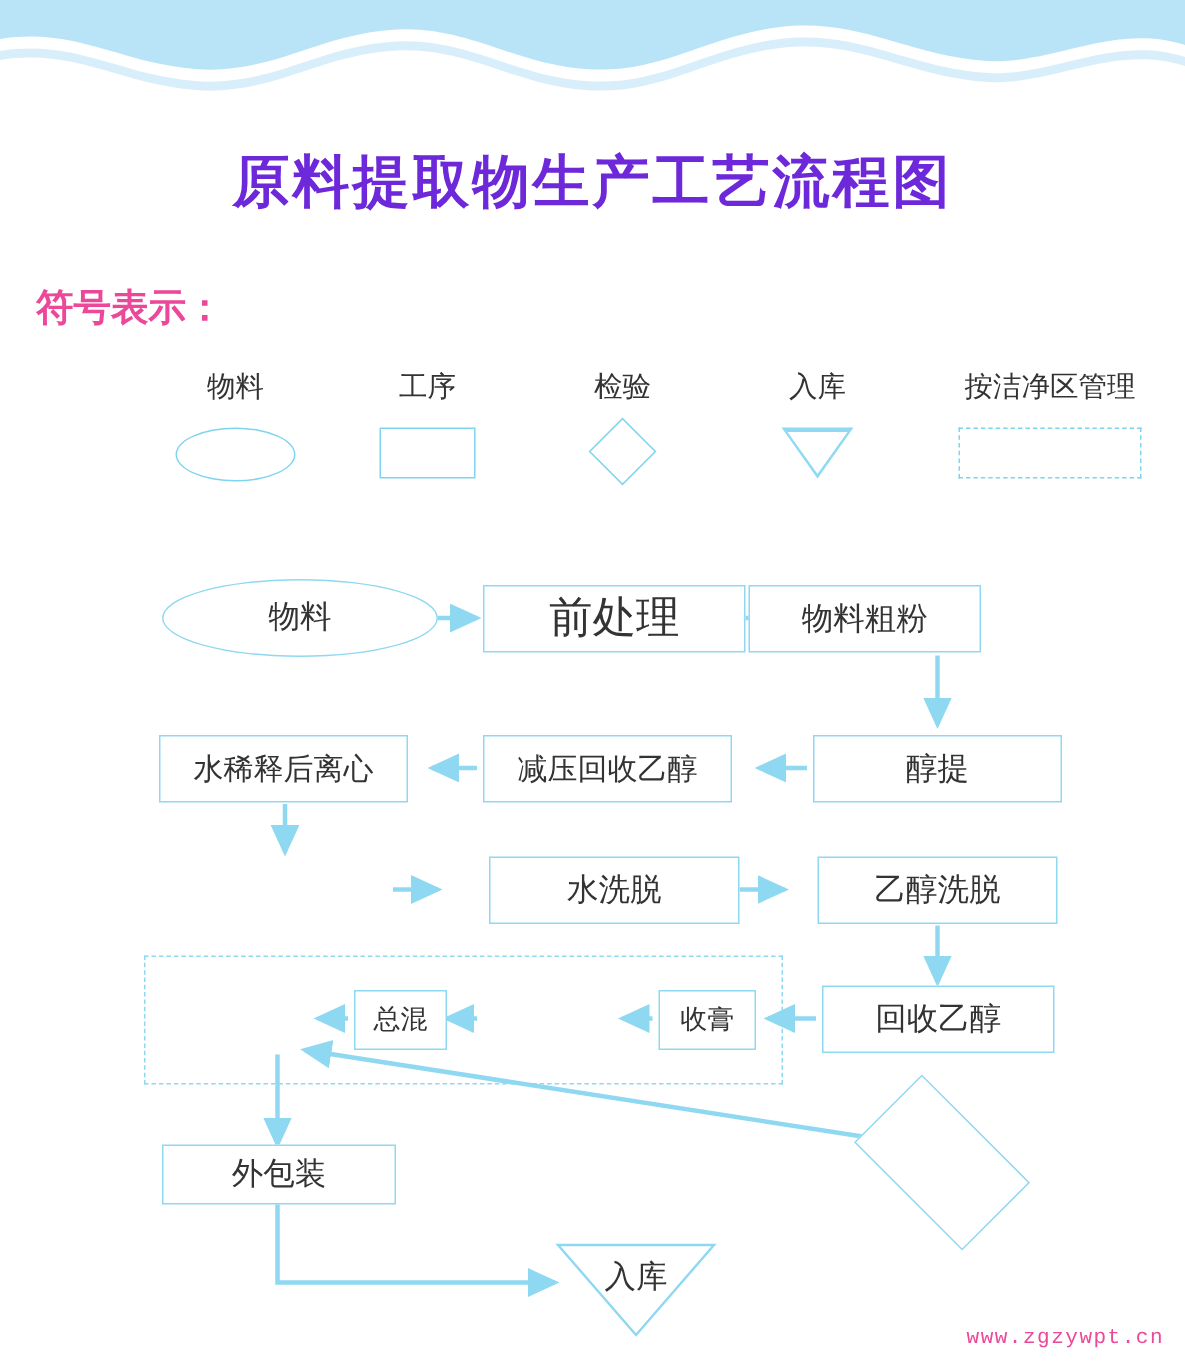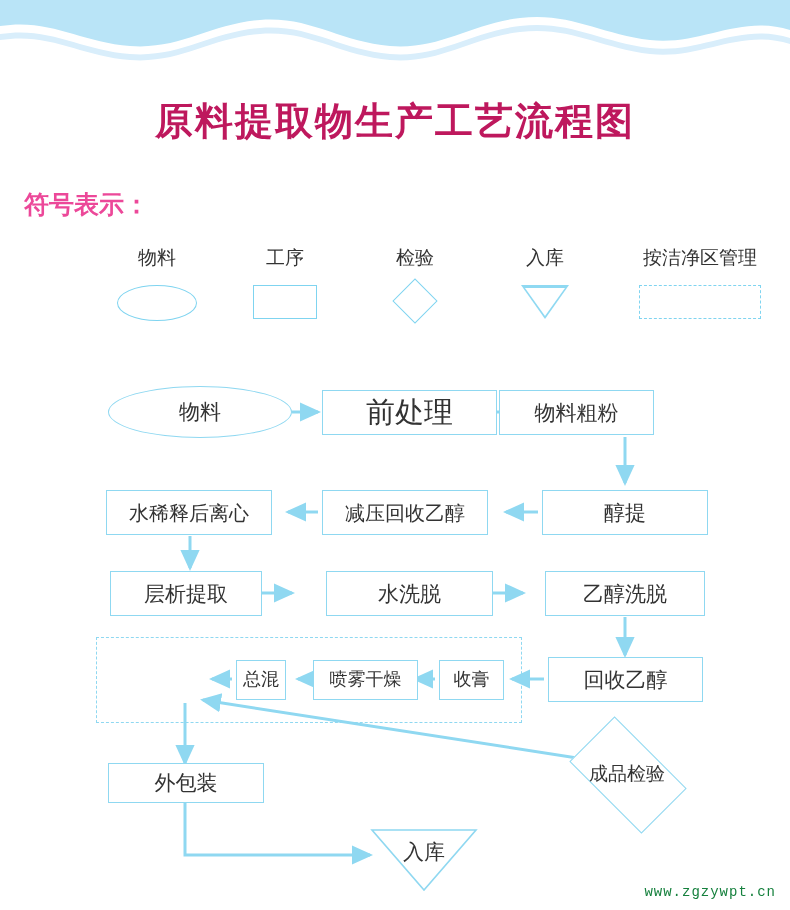--- a/index.html
+++ b/index.html
@@ -9,21 +9,21 @@
     font-family:"Liberation Sans","DejaVu Sans",sans-serif;
     position:relative;
     overflow:hidden;
   }
   
   .wave-band{position:absolute;top:0;left:0;width:790px;height:62px;}
   
   .title{
     position:absolute;top:96px;left:0;width:790px;
     text-align:center;
-    font-size:38px;font-weight:bold;color:#be185d;
+    font-size:38px;font-weight:bold;color:#6d28d9;
     letter-spacing:2px;
   }
   
   .legend-title{
     position:absolute;top:188px;left:24px;
     font-size:25px;font-weight:bold;color:#ec4899;
   }
   .legend-row{position:absolute;top:245px;left:60px;width:710px;height:90px;}
   .legend-item{position:absolute;text-align:center;}
   .legend-label{font-size:19px;color:#333;}
@@ -76,21 +76,21 @@
     transform:rotate(45deg);
     transform-origin:center center;
   }
   .diamond-text{position:relative;z-index:2;width:100%;text-align:center;}
   .n-tri{border:none;background:transparent;}
   .dashed-zone{
     position:absolute;border:1.5px dashed #8fd8f1;background:transparent;
   }
   .watermark{
     position:absolute;right:14px;bottom:10px;
-    font-size:14px;color:#15803d;
+    font-size:14px;color:#ec4899;
     font-family:"Liberation Mono","DejaVu Sans Mono",monospace;
     letter-spacing:1px;
   }
 </style>
 </head>
 <body>
 
 <div class="wave-band">
   <svg width="790" height="62" viewBox="0 0 790 62" preserveAspectRatio="none">
     <path d="M0,0 L790,0 L790,30
@@ -213,50 +213,43 @@
   <div class="node" style="left:542px;top:490px;width:166px;height:45px;font-size:21px;">
     <span>醇提</span>
   </div>
   <div class="node" style="left:322px;top:490px;width:166px;height:45px;font-size:20px;">
     <span>减压回收乙醇</span>
   </div>
   <div class="node" style="left:106px;top:490px;width:166px;height:45px;font-size:20px;">
     <span>水稀释后离心</span>
   </div>
 
-  <div class="node" style="left:110px;top:571px;width:152px;height:45px;font-size:21px;">
-    <span>层析提取</span>
-  </div>
   <div class="node" style="left:326px;top:571px;width:167px;height:45px;font-size:21px;">
     <span>水洗脱</span>
   </div>
   <div class="node" style="left:545px;top:571px;width:160px;height:45px;font-size:21px;">
     <span>乙醇洗脱</span>
   </div>
 
   <div class="node" style="left:548px;top:657px;width:155px;height:45px;font-size:21px;">
     <span>回收乙醇</span>
   </div>
   <div class="node" style="left:439px;top:660px;width:65px;height:40px;font-size:18px;">
     <span>收膏</span>
   </div>
-  <div class="node" style="left:313px;top:660px;width:105px;height:40px;font-size:18px;">
-    <span>喷雾干燥</span>
-  </div>
-  <div class="node" style="left:236px;top:660px;width:50px;height:40px;font-size:18px;">
+  <div class="node" style="left:236px;top:660px;width:62px;height:40px;font-size:18px;">
     <span>总混</span>
   </div>
 
   <div class="node" style="left:108px;top:763px;width:156px;height:40px;font-size:21px;">
     <span>外包装</span>
   </div>
 
   <div class="node n-diamond" style="left:552px;top:730px;width:150px;height:88px;font-size:19px;">
     <div class="diamond-inner" style="width:100px;height:62px;left:25px;top:13px;"></div>
-    <div class="diamond-text">成品检验</div>
   </div>
 
   <div class="node n-tri" style="left:370px;top:828px;width:108px;height:64px;font-size:21px;">
     <svg width="108" height="64" style="position:absolute;left:0;top:0;">
       <polygon points="2,2 106,2 54,62" fill="#fff" stroke="#8fd8f1" stroke-width="1.6"></polygon>
     </svg>
     <span style="position:relative;z-index:2;margin-bottom:16px;">入库</span>
   </div>
 
 </div>

